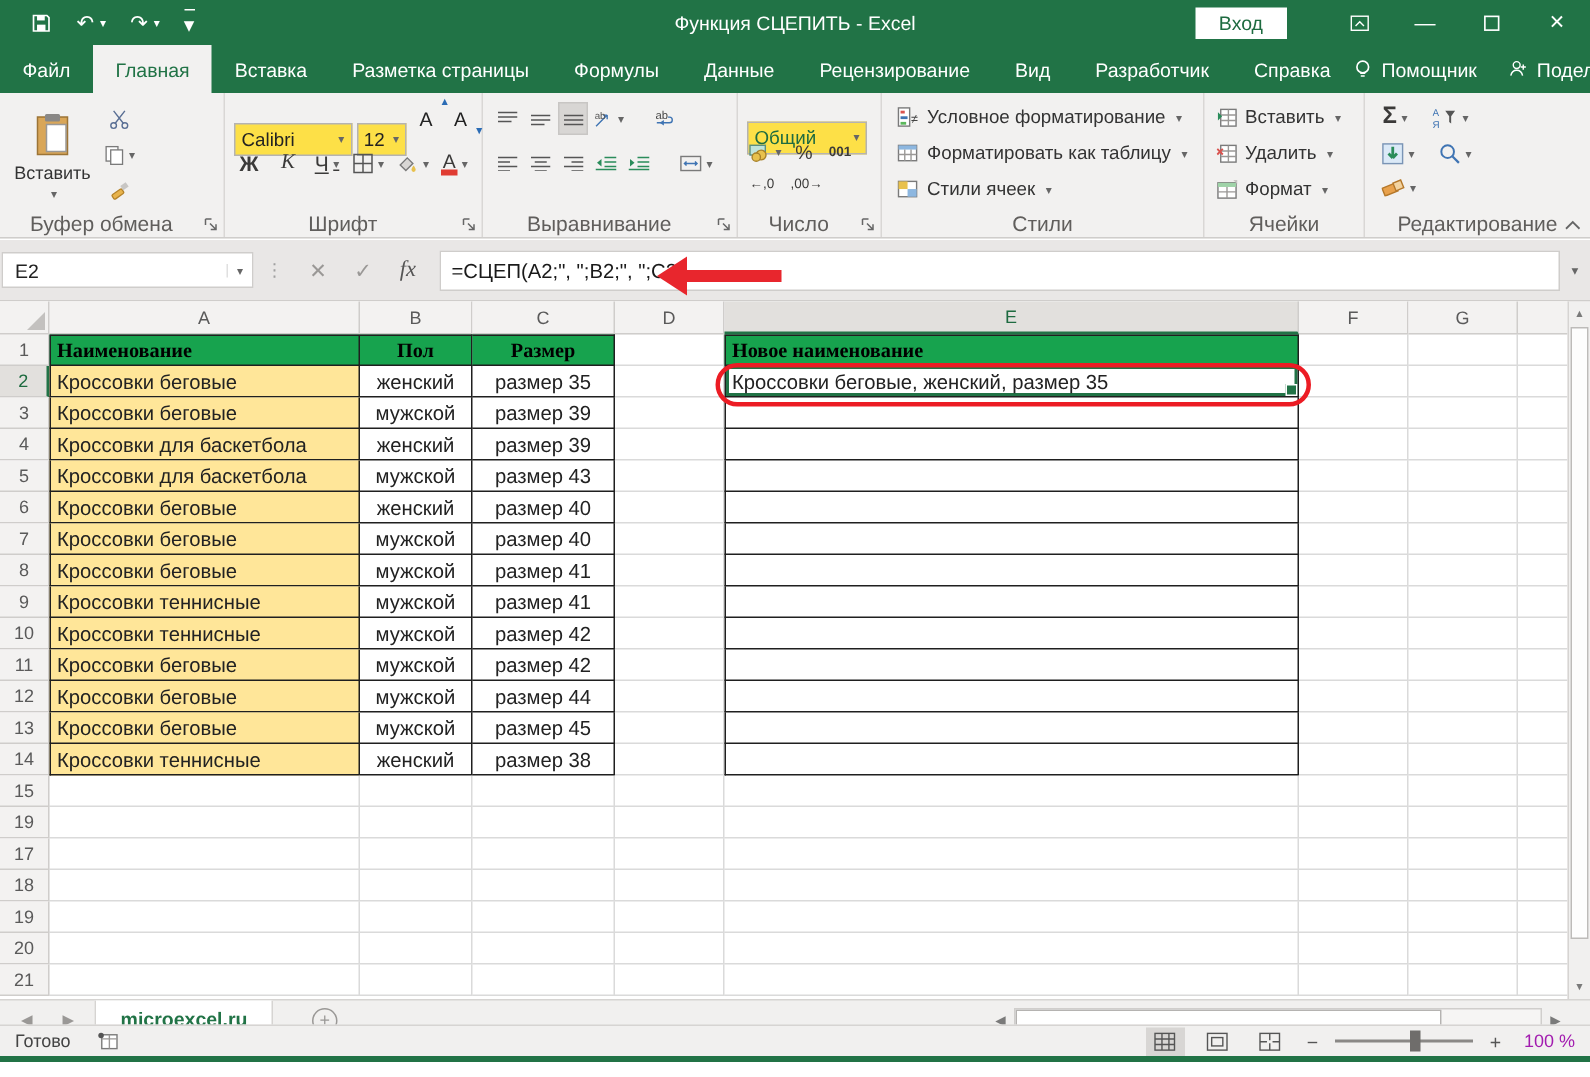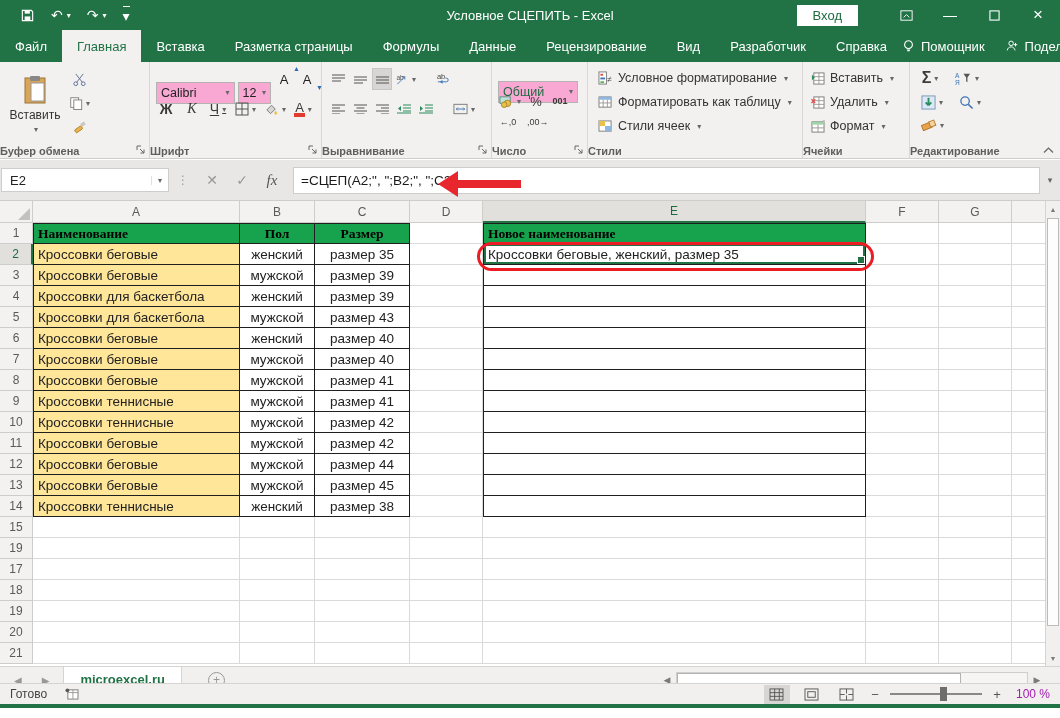--- a/index.html
+++ b/index.html
@@ -21,28 +21,28 @@
   
   .tabrow { position:absolute; top:30px; left:0; right:0; height:32px; background:#217346; display:flex; align-items:stretch; color:#fff; font-size:13px; }
   .rtab { display:flex; align-items:center; padding:0 15px; cursor:pointer; white-space:nowrap; }
   .rtab.active { background:#f2f1f0; color:#217346; }
   .tab-extras { margin-left:auto; display:flex; align-items:center; gap:20px; padding-right:16px; }
   .tab-extra { display:flex; align-items:center; gap:6px; cursor:pointer; }
 
   
   .ribbon { position:absolute; top:62px; left:0; right:0; height:97px; background:#f2f1f0; border-bottom:1px solid #cfcdcb; display:flex; }
   .grp { position:relative; height:100%; border-right:1px solid #d9d7d5; padding:4px 4px 16px 6px; }
-  .grp-label { position:absolute; bottom:1px; left:0; right:14px; font-size:11px; color:#605e5c; white-space:nowrap;font-weight:bold; }
+  .grp-label { position:absolute; bottom:1px; left:0; right:14px; text-align:center; font-size:14px; color:#605e5c; white-space:nowrap; }
   .grp-label.full { right:0; }
   .launcher { position:absolute; bottom:3px; right:3px; cursor:pointer; }
   .dd { font-size:8px; color:#666; margin-left:2px; }
   .irow { display:flex; align-items:center; gap:6px; height:26px; }
   .ibtn { display:flex; align-items:center; justify-content:center; gap:1px; min-width:20px; height:22px; cursor:pointer; border:1px solid transparent; }
   .ibtn.pressed { background:#d8d6d4; border-color:#c8c6c4; }
-  .combo { background:#f9a8d4; border:1px solid #b5b3b1; height:22px; display:flex; align-items:center; font-size:12.5px; padding:0 4px; cursor:pointer;margin-top:27px; }
+  .combo { background:#fde047; border:1px solid #b5b3b1; height:22px; display:flex; align-items:center; font-size:12.5px; padding:0 4px; cursor:pointer;margin-top:27px; }
   .combo .dd { margin-left:auto; padding-left:4px; }
 
   .paste-wrap { display:flex; gap:4px; }
   .paste-btn { width:58px; height:76px; display:flex; flex-direction:column; align-items:center; justify-content:center; gap:3px; cursor:pointer; font-size:12px; color:#333; }
   .small-col { display:flex; flex-direction:column; gap:2px; padding-top:2px; }
 
   .btxt { font-size:14px; color:#3b3a39; }
   .bold-g { font-weight:bold; }
   .ital-g { font-style:italic; font-family:"Liberation Serif",serif; }
   .und-g { text-decoration:underline; }
@@ -131,21 +131,21 @@
       <svg width="15" height="15" viewBox="0 0 16 16">
           <path d="M2.5 2.5h9.5l1.5 1.5v9.5H2.5z" fill="none" stroke="#fff" stroke-width="1.2"></path>
           <rect x="5" y="9" width="6" height="4.5" fill="#fff"></rect>
           <rect x="5" y="2.5" width="5.5" height="3.5" fill="#fff"></rect>
         </svg>
     </span>
     <span class="qbtn">↶<span class="dd" style="color:#fff">▾</span></span>
     <span class="qbtn">↷<span class="dd" style="color:#fff">▾</span></span>
     <span class="qbtn qat-custom">▾</span>
   </div>
-  <div class="tb-title">Условное СЦЕПИТЬ  -  Excel</div>
+  <div class="tb-title">Функция СЦЕПИТЬ  -  Excel</div>
   <div class="tb-right">
     <span class="signin">Вход</span>
     <span class="winbtn">
       <svg width="15" height="15" viewBox="0 0 16 16">
           <rect x="2" y="3" width="12" height="10" fill="none" stroke="#fff"></rect>
           <path d="M5 10l3-3 3 3" fill="none" stroke="#fff"></path>
         </svg>
     </span>
     <span class="winbtn">—</span>
     <span class="winbtn">

